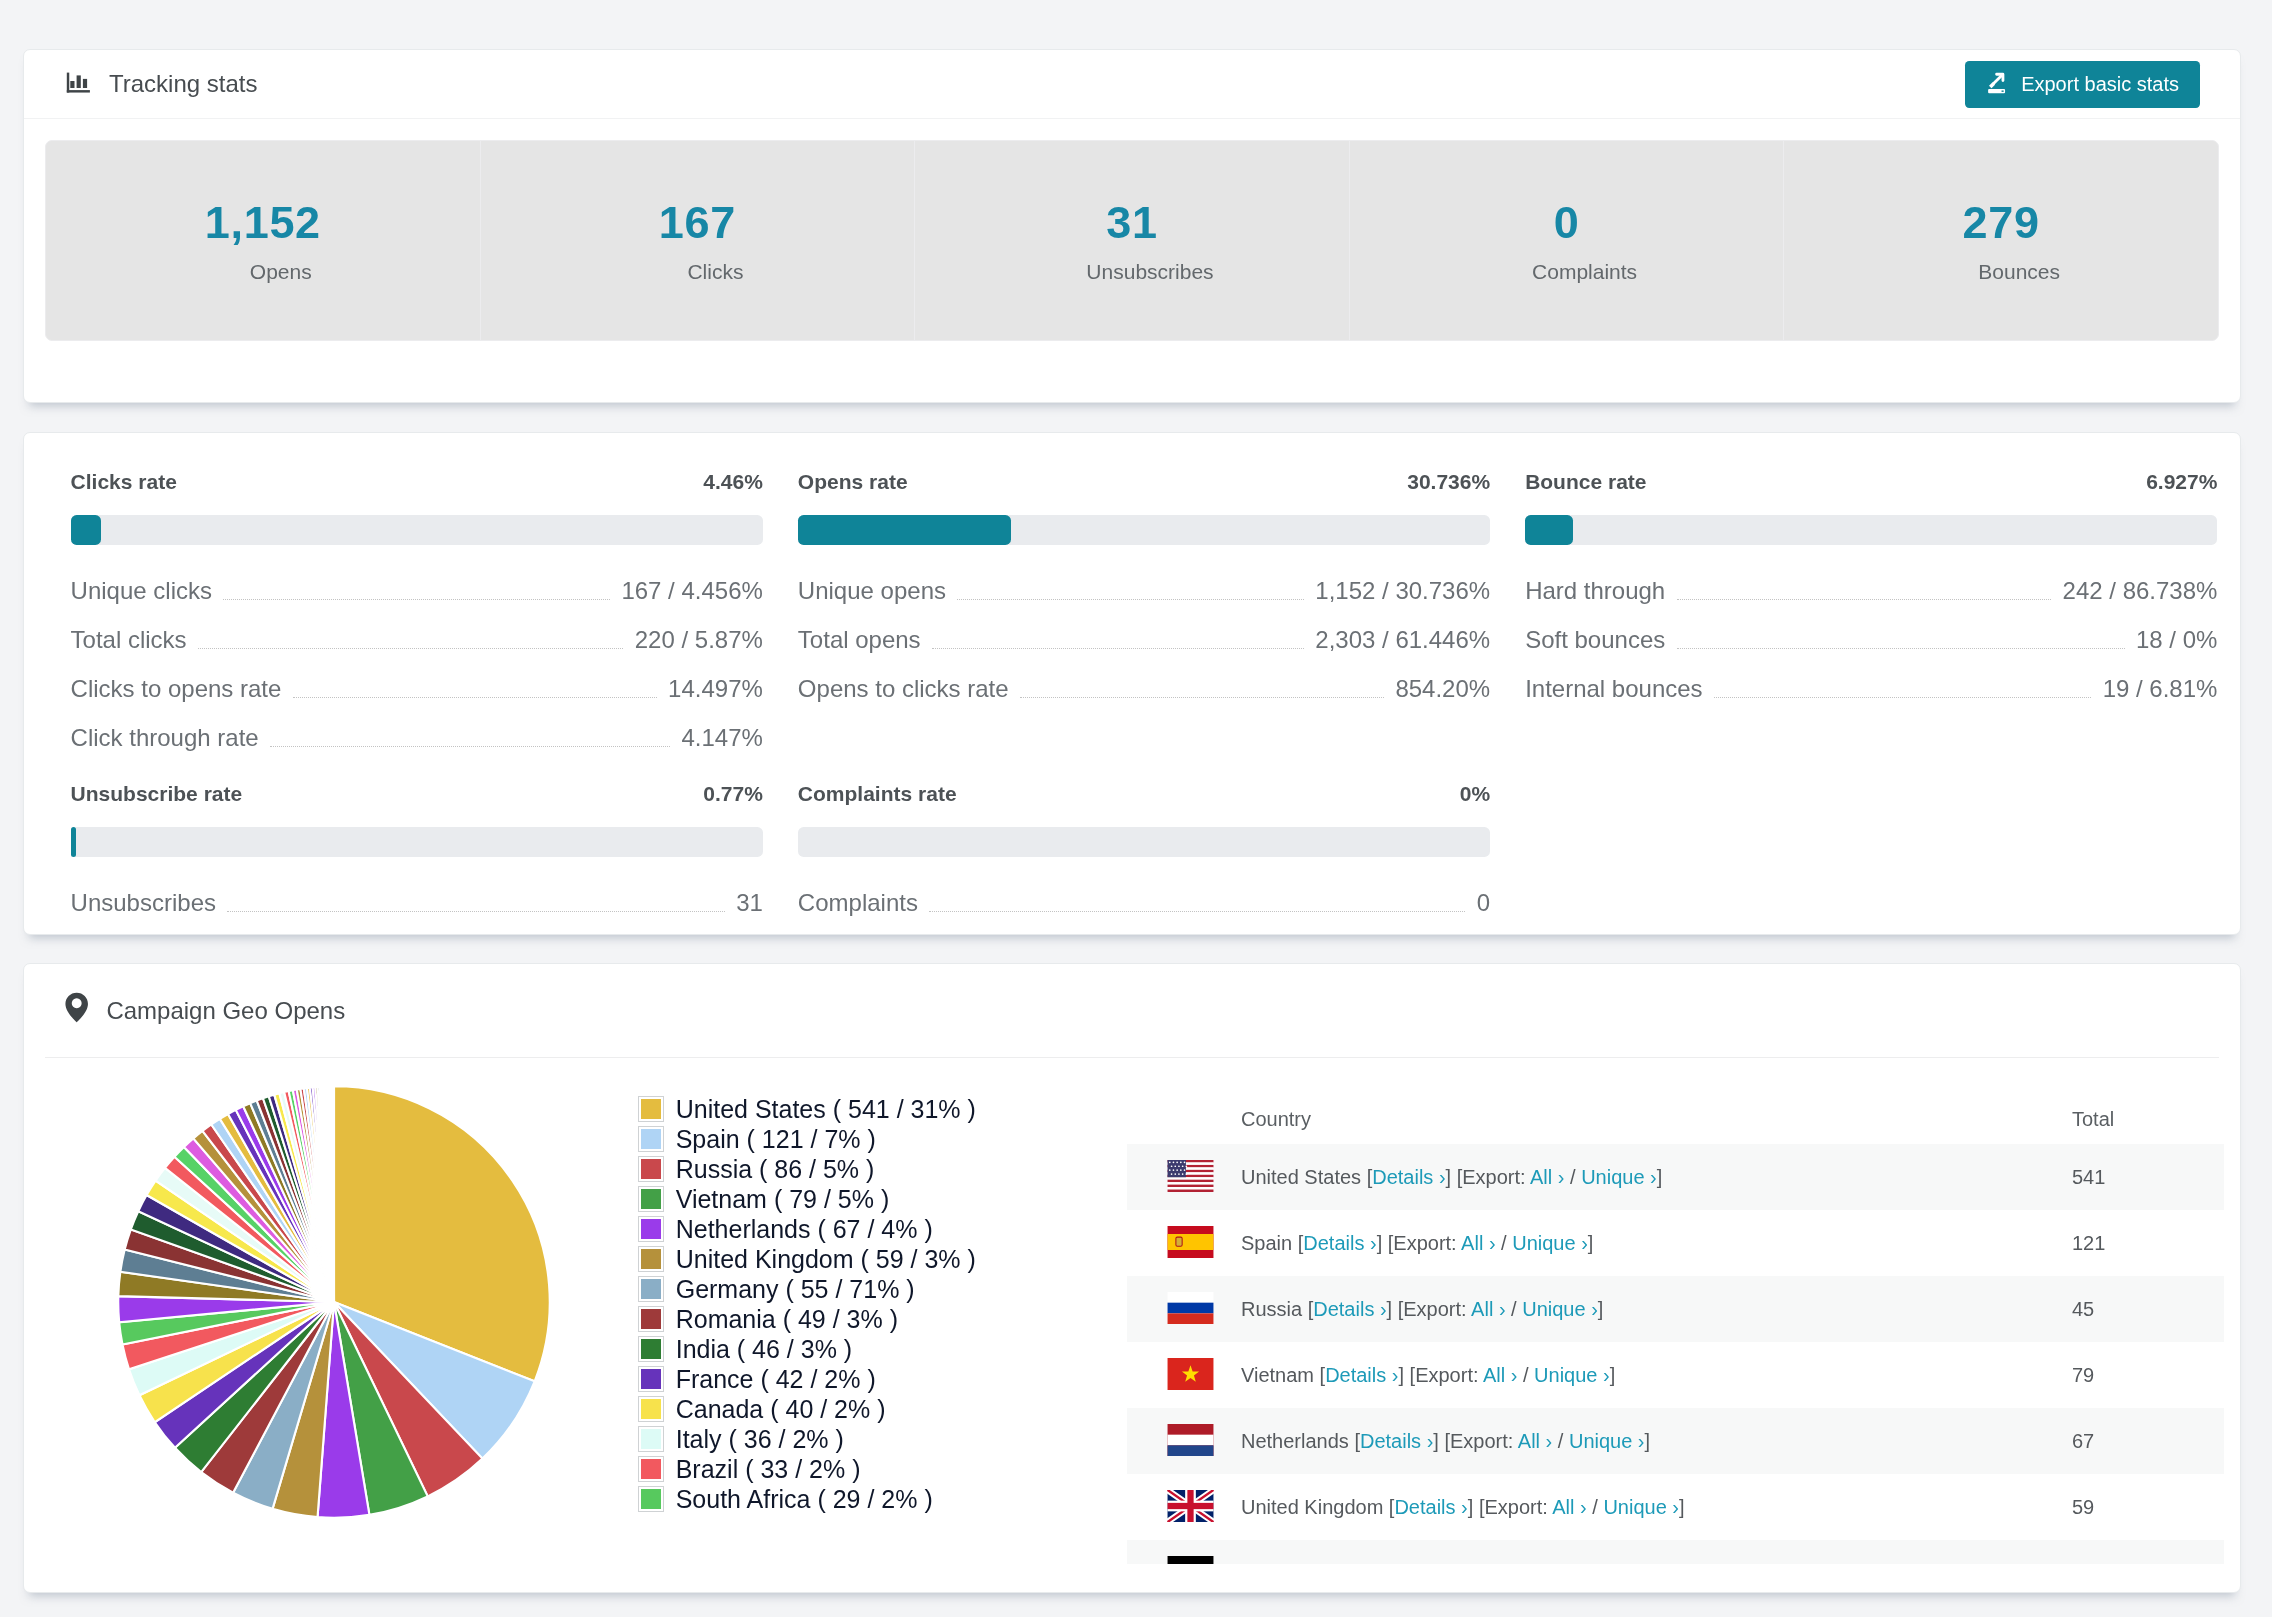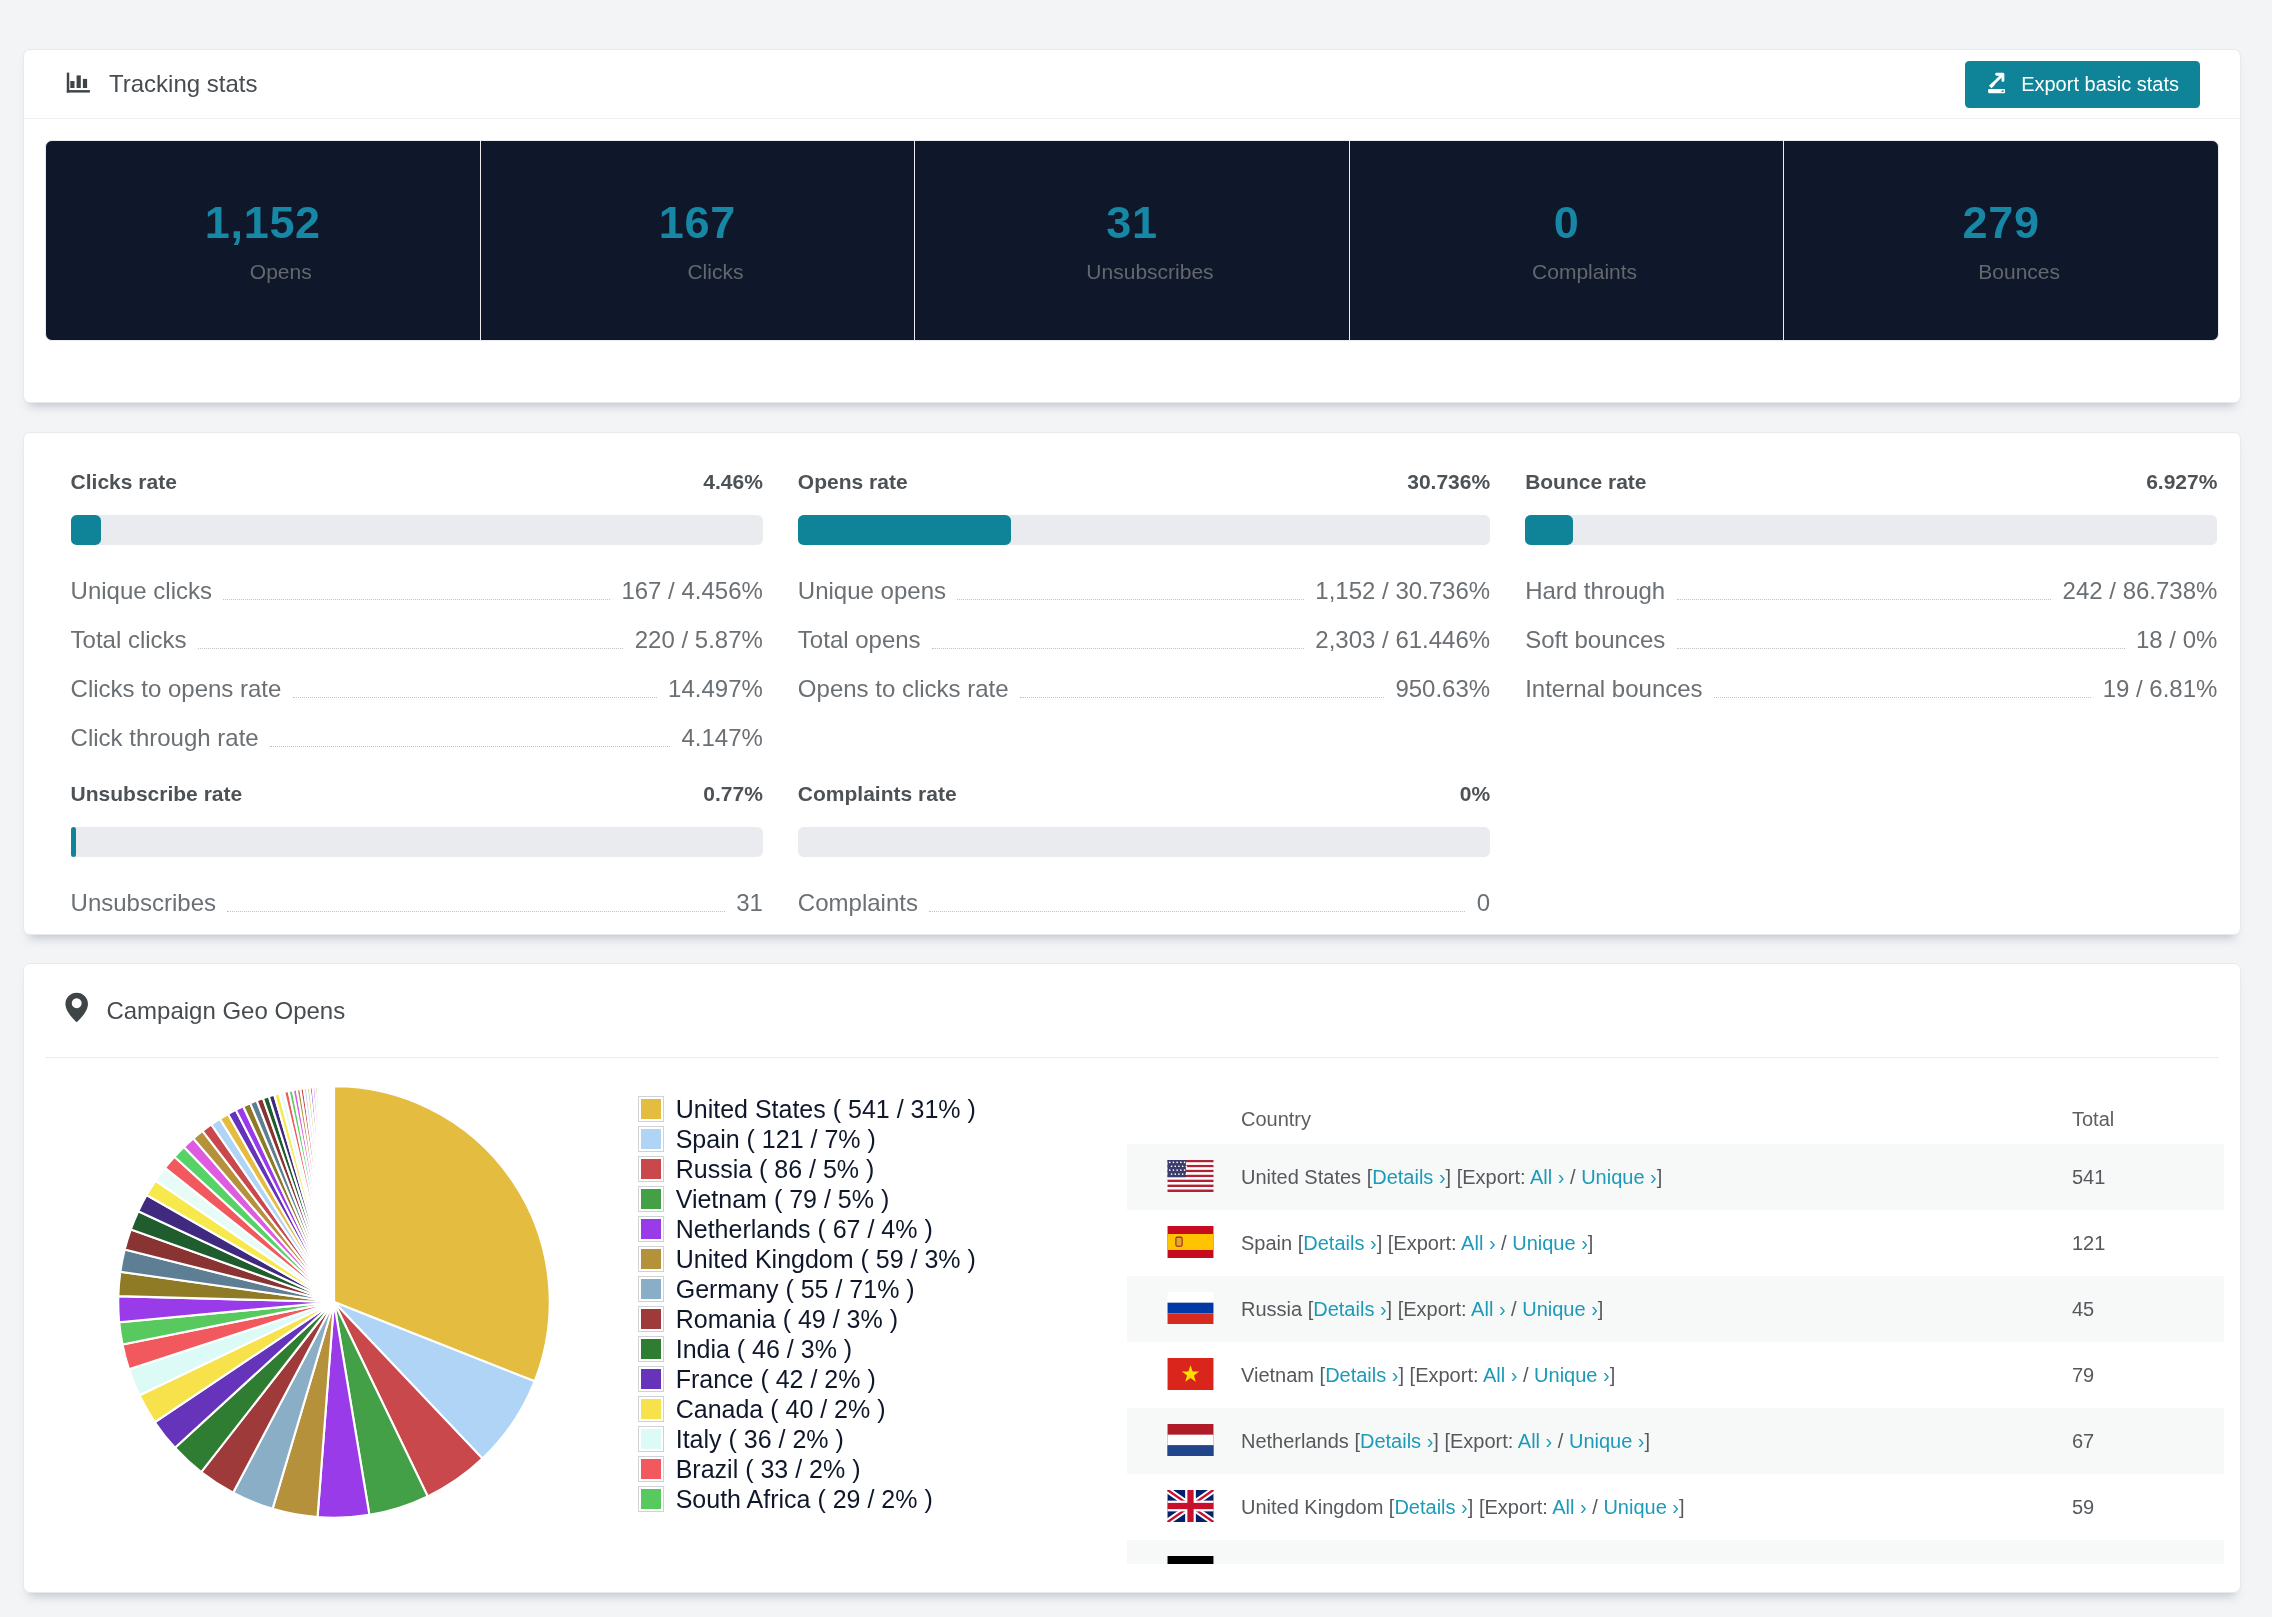--- a/index.html
+++ b/index.html
@@ -11,21 +11,21 @@
   .card-header{display:flex;align-items:center;padding:0 40px;border-bottom:1.4px solid #f1f2f3;}
   .card-title{font-size:24px;color:#474c50;display:flex;align-items:center;gap:17px;}
   .card-title svg{flex:none;}
 
   
   #card-tracking{top:49px;height:354px;}
   #card-tracking .card-header{height:68px;}
   .export-btn{margin-left:auto;background:#0F8498;color:#fff;font-size:20px;height:47px;
               padding:0 21px;border:none;border-radius:4.2px;display:flex;align-items:center;gap:11.3px;cursor:pointer;}
   .stats-group{position:absolute;left:21px;right:21px;top:90px;height:199px;
-               border:1.4px solid #ececee;border-radius:7px;display:flex;background:#0f172a;}
+               border:1.4px solid #ececee;border-radius:7px;display:flex;background:#e5e5e5;}
   .stat-cell{flex:1;display:flex;flex-direction:column;align-items:center;justify-content:center;
              gap:11.3px;border-right:1.4px solid #ececee;}
   .stat-cell:last-child{border-right:none;}
   .stat-value{font-size:45px;font-weight:700;color:#1787A6;letter-spacing:0.7px;}
   .stat-label{font-size:21px;color:#63686c;margin-left:36px;}
 
   
   #card-rates{top:432px;height:503px;}
   .rates-grid{display:grid;grid-template-columns:repeat(3,1fr);column-gap:35px;row-gap:30px;
               padding:37px 22.6px;margin-left:24px;}
@@ -165,21 +165,21 @@
               <span>1,152 / 30.736%</span>
             </div>
             <div class="rate-row">
               <span>Total opens</span>
               <span class="leader"></span>
               <span>2,303 / 61.446%</span>
             </div>
             <div class="rate-row">
               <span>Opens to clicks rate</span>
               <span class="leader"></span>
-              <span>950.63%</span>
+              <span>854.20%</span>
             </div>
           </div>
         </div>
         <div class="rate-block">
           <div class="rate-head">
             <span class="rate-title">Bounce rate</span>
             <span class="rate-pct">6.927%</span>
           </div>
           <div class="rate-bar">
             <div class="rate-bar-fill" style="width: 6.927%;"></div>

